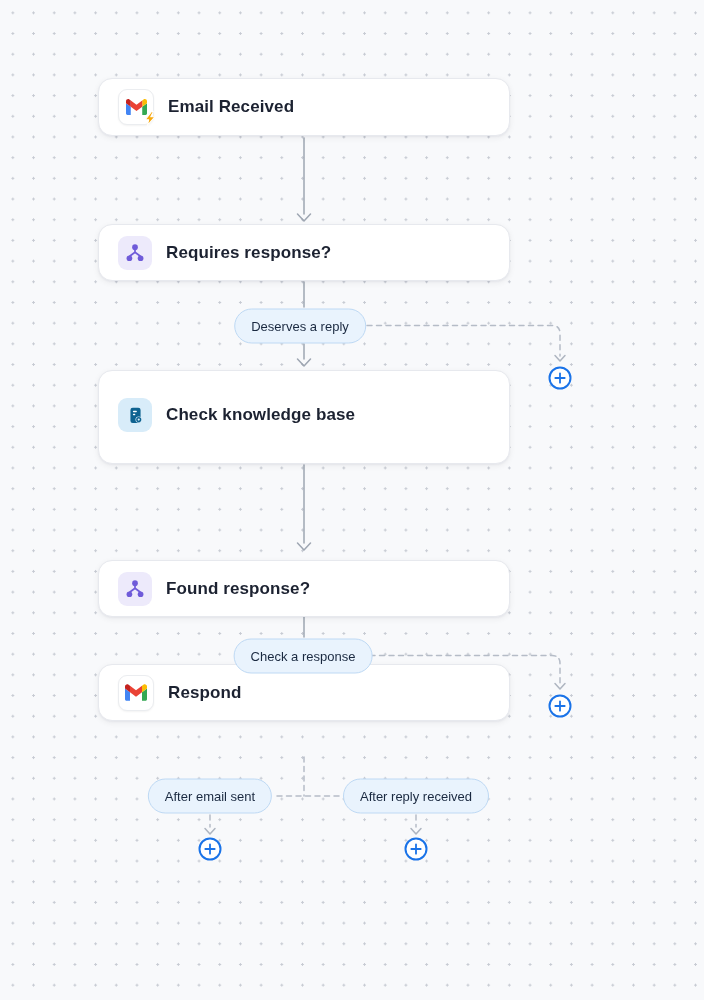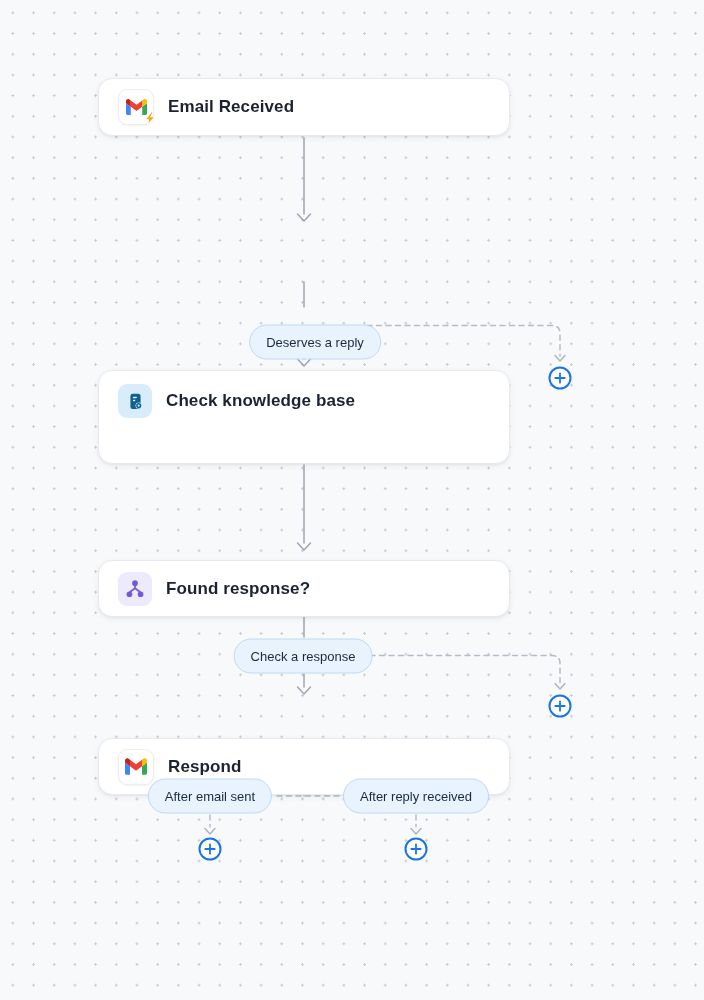--- a/index.html
+++ b/index.html
@@ -11,21 +11,21 @@
     background-position:2.5px 2.5px;
     font-family:"Liberation Sans",sans-serif;
   }
   svg.wires{position:absolute;left:0;top:0;pointer-events:none;}
   .node{
     position:absolute;left:98px;width:412px;box-sizing:border-box;
     background:#ffffff;border:1px solid #e7e9ee;border-radius:14px;
     box-shadow:0 1px 2px rgba(20,24,40,.04),0 2px 6px rgba(20,24,40,.06);
     display:flex;align-items:center;gap:14px;padding:6px 19px;cursor:pointer;
   }
-  .node.tall{flex-direction:column;align-items:stretch;justify-content:flex-start;gap:9px;padding:13px 19px;}
+  .node.tall{flex-direction:column;align-items:stretch;justify-content:flex-start;gap:9px;padding:27px 19px;}
   .node .row{display:flex;align-items:center;gap:14px;}
   .title{font-size:17px;font-weight:600;color:#1c2231;letter-spacing:.1px;}
   .subtitle{font-size:15.5px;color:#9aa2ae;margin-left:48px;}
   .tile{width:34px;height:34px;border-radius:9px;display:flex;align-items:center;justify-content:center;flex:none;position:relative;}
   .tile.white{background:#fff;border:1px solid #ebedf0;box-shadow:0 1px 2px rgba(0,0,0,.05);}
   .tile.lavender{background:#edeafb;}
   .tile.lblue{background:#d8ecf9;}
   .bolt{position:absolute;right:-3px;bottom:-2px;}
   .pill{
     position:absolute;transform:translate(-50%,-50%);
@@ -81,20 +81,31 @@
         <path fill="#ea4335" d="M72 74V48l24 18 24-18v26L96 92z"></path>
         <path fill="#c5221f" d="M52 51v8l20 15V48l-5.6-4.2C60.46 39.35 52 43.58 52 51z"></path>
       </svg>
       <svg class="bolt" width="12" height="15" viewBox="0 0 12 16">
         <polygon points="7.6,0.6 0.8,9.4 4.6,9.4 3.2,15.4 11.2,6.2 6.8,6.2 9.6,0.6" fill="#f7a80d" stroke="#ffffff" stroke-width="1.1" stroke-linejoin="round"></polygon>
       </svg>
     </span>
     <span class="title">Email Received</span>
   </div>
 
+  <div class="node" style="top:224px;height:57px;">
+    <span class="tile lavender">
+      <svg width="22" height="22" viewBox="0 0 24 24">
+        <path d="M12 8.5v2.7M12 11.2l-5.5 4M12 11.2l5.5 4" stroke="#6f5bd9" stroke-width="1.9" stroke-linecap="round" fill="none"></path>
+        <circle cx="12" cy="5.6" r="3.1" fill="#6f5bd9"></circle>
+        <circle cx="5.9" cy="17.7" r="3.1" fill="#6f5bd9"></circle>
+        <circle cx="18.1" cy="17.7" r="3.1" fill="#6f5bd9"></circle>
+      </svg>
+    </span>
+    <span class="title">Requires response?</span>
+  </div>
 
   <div class="node tall" style="top:370px;height:94px;">
     <div class="row">
       <span class="tile lblue">
         <svg width="21" height="21" viewBox="0 0 24 24">
           <rect x="6.2" y="3.2" width="11.6" height="17.4" rx="2.6" fill="#0e6290"></rect>
           <rect x="9" y="6.6" width="4.6" height="1.8" rx="0.9" fill="#ffffff"></rect>
           <rect x="9" y="10" width="2.8" height="1.8" rx="0.9" fill="#ffffff"></rect>
           <circle cx="15.7" cy="16.7" r="3.7" fill="#d8ecf9"></circle>
           <circle cx="15.7" cy="16.7" r="2.1" fill="#d8ecf9" stroke="#0e6290" stroke-width="1.7"></circle>
@@ -109,34 +120,34 @@
       <svg width="22" height="22" viewBox="0 0 24 24">
         <path d="M12 8.5v2.7M12 11.2l-5.5 4M12 11.2l5.5 4" stroke="#6f5bd9" stroke-width="1.9" stroke-linecap="round" fill="none"></path>
         <circle cx="12" cy="5.6" r="3.1" fill="#6f5bd9"></circle>
         <circle cx="5.9" cy="17.7" r="3.1" fill="#6f5bd9"></circle>
         <circle cx="18.1" cy="17.7" r="3.1" fill="#6f5bd9"></circle>
       </svg>
     </span>
     <span class="title">Found response?</span>
   </div>
 
-  <div class="node" style="top:738px;height:57px;text-align:right;">
+  <div class="node" style="top:664px;height:57px;text-align:right;">
     <span class="tile white">
       <svg width="22" height="17" viewBox="52 42 88 66">
         <path fill="#4285f4" d="M58 108h14V74L52 59v43c0 3.32 2.69 6 6 6z"></path>
         <path fill="#34a853" d="M120 108h14c3.32 0 6-2.69 6-6V59l-20 15z"></path>
         <path fill="#fbbc04" d="M120 48v26l20-15v-8c0-7.42-8.47-11.65-14.4-7.2z"></path>
         <path fill="#ea4335" d="M72 74V48l24 18 24-18v26L96 92z"></path>
         <path fill="#c5221f" d="M52 51v8l20 15V48l-5.6-4.2C60.46 39.35 52 43.58 52 51z"></path>
       </svg>
     </span>
     <span class="title">Respond</span>
   </div>
 
-  <div class="pill" style="left:315px;top:325.5px;margin-top:16px;">
+  <div class="pill" style="left:300px;top:325.5px;">
     <span>Deserves a reply</span>
   </div>
   <div class="pill" style="left:303px;top:655.5px;">
     <span>Check a response</span>
   </div>
   <div class="pill" style="left:210px;top:796px;">
     <span>After email sent</span>
   </div>
   <div class="pill" style="left:416px;top:796px;">
     <span>After reply received</span>

